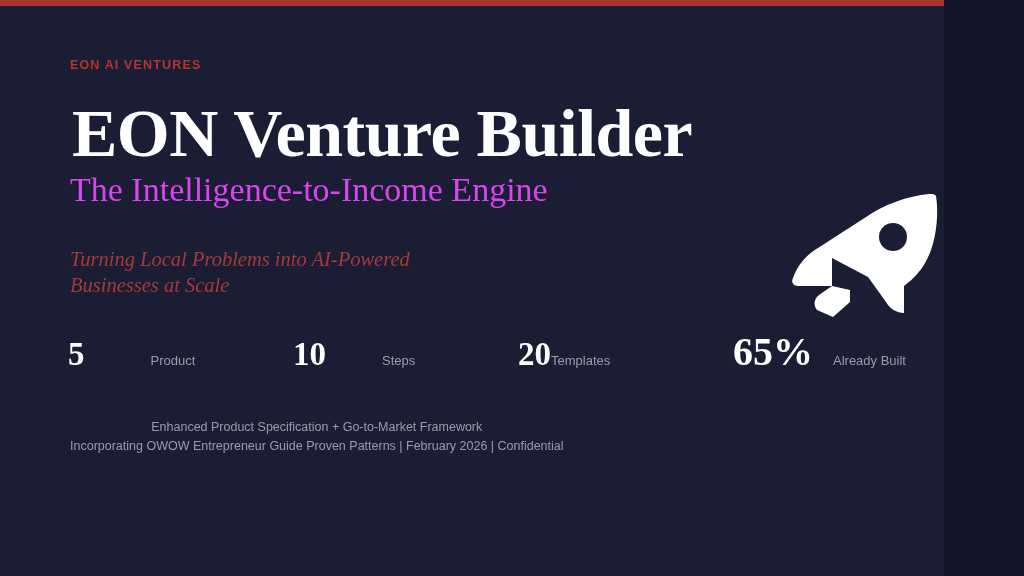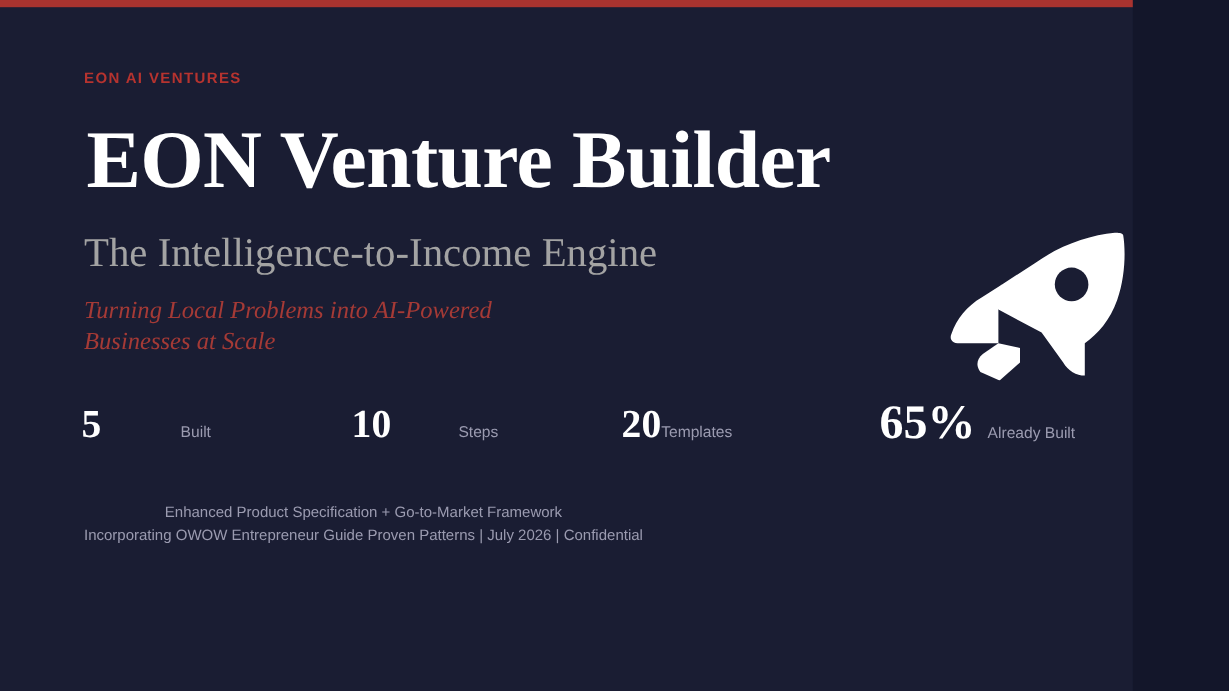--- a/index.html
+++ b/index.html
@@ -41,25 +41,25 @@
     font-weight: bold;
     font-size: 68px;
     line-height: 1;
     color: #ffffff;
     letter-spacing: -0.5px;
     white-space: nowrap;
   }
   .subtitle {
     position: absolute;
     left: 70px;
-    top: 192px;
+    top: 170px;
     font-family: "Liberation Serif", serif;
     font-size: 34px;
     line-height: 1.15;
-    color: #a3a3a3;
+    color: #d946ef;
     white-space: nowrap;
   }
   .tagline {
     position: absolute;
     left: 70px;
     top: 246px;
     width: 430px;
     font-family: "Liberation Serif", serif;
     font-style: italic;
     font-size: 20.5px;
@@ -95,21 +95,21 @@
     color: #9b9bb0;
     line-height: 1;
   }
   .stat-0 { left: 0px;   top: 8px; }
   .stat-0 .stat-label { margin-left: 66px; }
   .stat-1 { left: 225px; top: 8px; }
   .stat-1 .stat-label { margin-left: 56px; }
   .stat-2 { left: 450px; top: 8px; justify-content: space-between; }
   .stat-2 .stat-label { }
   .stat-3 { left: 665px; top: 2px; }
-  .stat-3 .stat-label { margin-left: 10px; }
+  .stat-3 .stat-label { margin-left: 20px; }
   .footer {
     position: absolute;
     left: 70px;
     top: 418px;
     font-family: "Liberation Sans", sans-serif;
     font-size: 12.5px;
     line-height: 1.55;
     color: #9b9bb0;
     white-space: nowrap;
     text-align: center;
@@ -134,21 +134,21 @@
   <div class="title">EON Venture Builder</div>
 
   <div class="subtitle">The Intelligence-to-Income Engine</div>
 
   <div class="tagline">Turning Local Problems into AI-Powered Businesses at Scale</div>
 
   <div class="stats">
 
     <div class="stat stat-0">
       <span class="stat-value">5</span>
-      <span class="stat-label">Built</span>
+      <span class="stat-label">Product</span>
     </div>
 
     <div class="stat stat-1">
       <span class="stat-value">10</span>
       <span class="stat-label">Steps</span>
     </div>
 
     <div class="stat stat-2">
       <span class="stat-value">20</span>
       <span class="stat-label">Templates</span>
@@ -156,21 +156,21 @@
 
     <div class="stat stat-3">
       <span class="stat-value big">65%</span>
       <span class="stat-label">Already Built</span>
     </div>
 
   </div>
 
   <div class="footer">
     <div>Enhanced Product Specification + Go-to-Market Framework</div>
-    <div>Incorporating OWOW Entrepreneur Guide Proven Patterns  |  July 2026  |  Confidential</div>
+    <div>Incorporating OWOW Entrepreneur Guide Proven Patterns  |  February 2026  |  Confidential</div>
   </div>
 
   <svg class="rocket" viewBox="0 0 160 125">
 
     <path d="M148 4
              C 150 16, 150 38, 143 58
              C 137 75, 127 86, 116 94
              L 116 121
              C 109 121, 102 117, 98 110
              L 80 85

